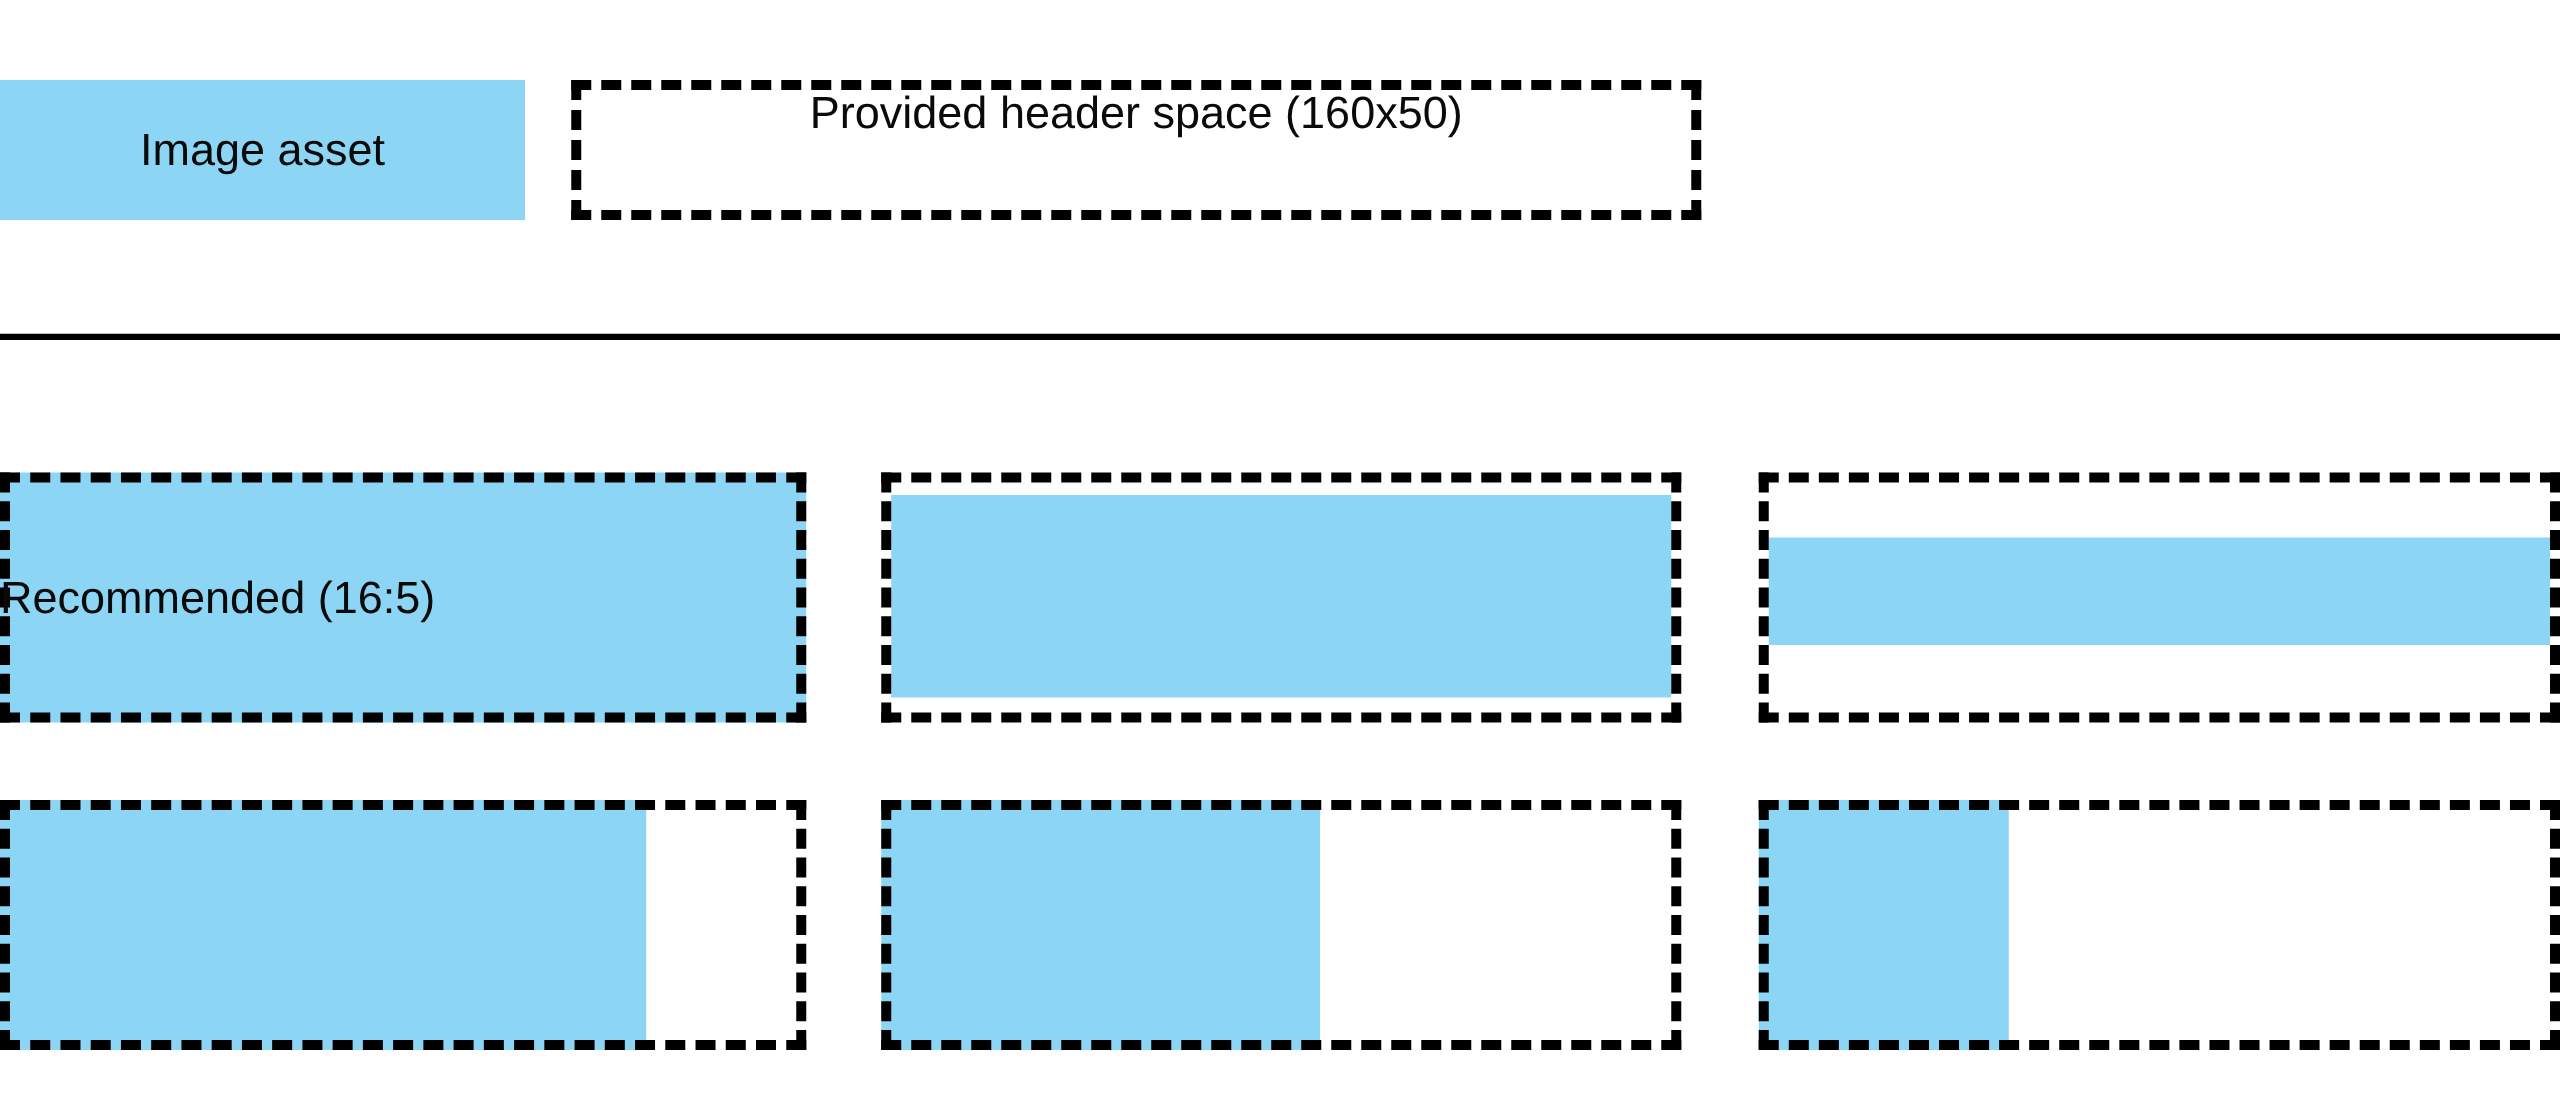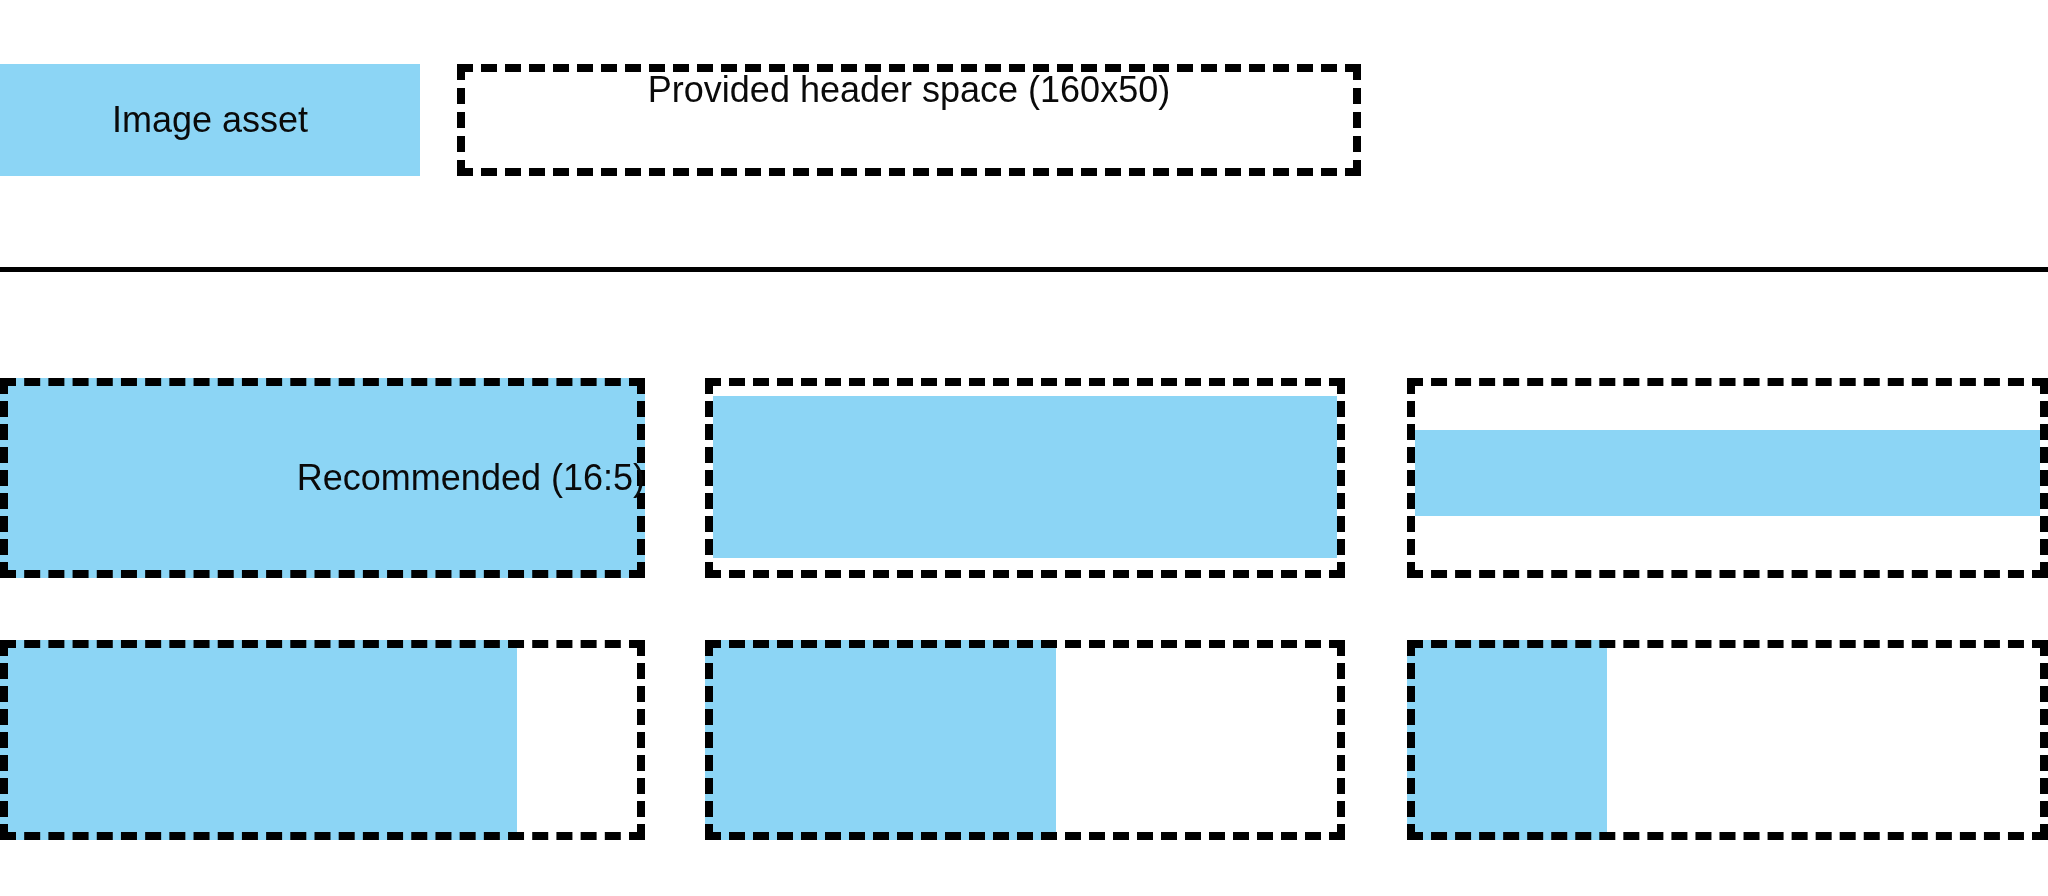--- a/index.html
+++ b/index.html
@@ -67,21 +67,21 @@
   .col1 { left: 0;      width: 645px; }
   .col2 { left: 705px;  width: 640px; }
   .col3 { left: 1407px; width: 641px; }
 
   .bar {
     position: absolute;
     background: #8cd5f5;
     z-index: 0;
   }
   .cell-center {
-    display: flex; align-items: center; justify-content: flex-end;
+    display: flex; align-items: center; justify-content: flex-start;
   }
 </style>
 </head>
 <body>
 
 <div class="legend-swatch">
   <span class="label">Image asset</span>
 </div>
 
 <div class="legend-space">

